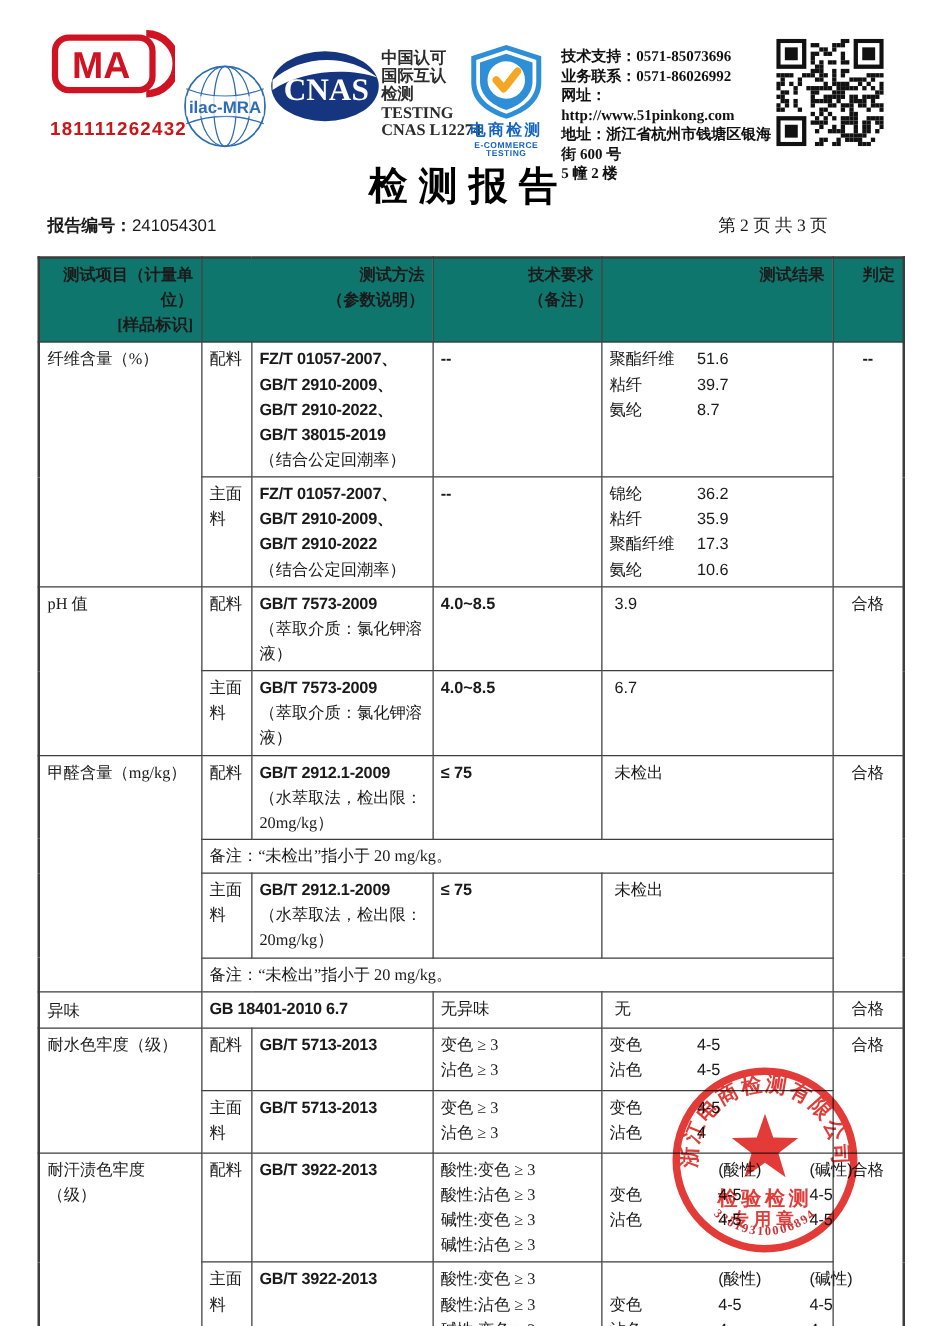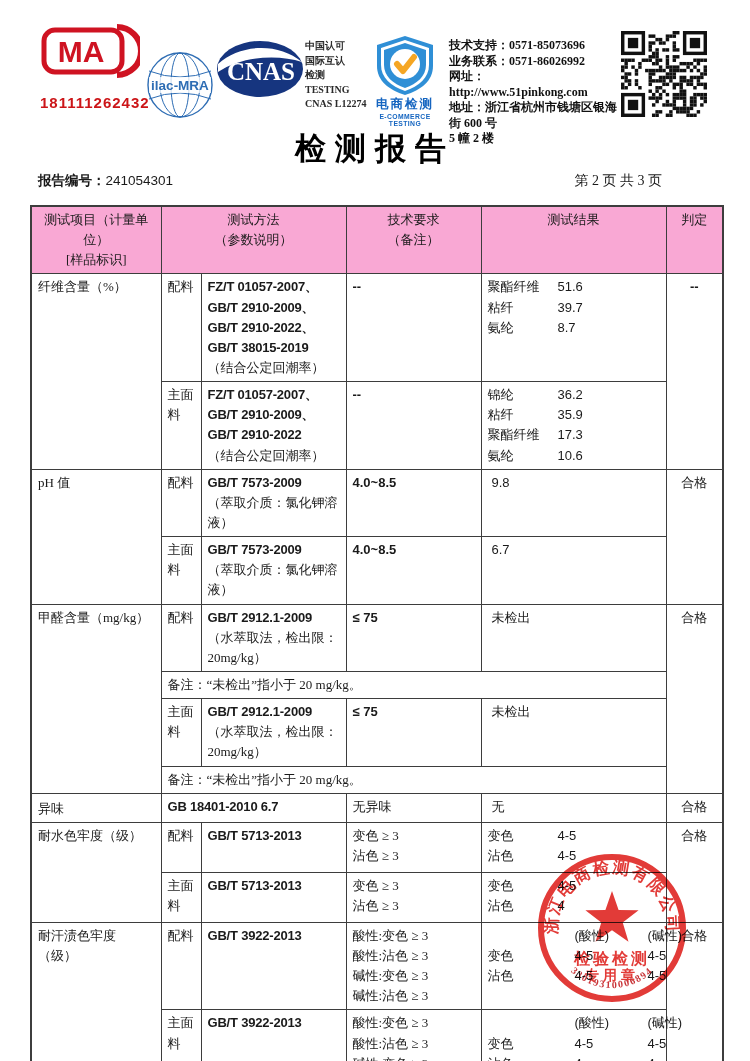--- a/index.html
+++ b/index.html
@@ -4,36 +4,36 @@
 <style>
   * { margin:0; padding:0; box-sizing:border-box; }
   html,body { background:#fff; }
   .page {
     position:relative; width:750px; height:1061px; background:#ffffff;
     font-family:"Liberation Serif", serif; color:#1a1a1a; overflow:hidden;
   }
   
   .abs { position:absolute; }
   .cma-num { color:#cc1518; font-family:"Liberation Sans",sans-serif; font-weight:bold; font-size:15px; letter-spacing:1px; margin-top:11px; text-align:center; }
-  .accred { font-size:10px; line-height:14.5px; color:#2b2b2b; font-weight:600; }
+  .accred { font-size:13px; line-height:14.5px; color:#2b2b2b; font-weight:600; }
   .shield-txt { color:#1565c0; font-weight:bold; font-size:12.5px; text-align:center; letter-spacing:2px; font-family:"Liberation Sans",sans-serif; }
   .shield-sub { color:#1565c0; font-size:6.8px; text-align:center; letter-spacing:0.4px; font-family:"Liberation Sans",sans-serif; font-weight:bold; }
   .contact { font-size:12px; line-height:15.5px; font-weight:600; color:#111; }
   
   .title { position:absolute; top:128px; left:0; width:100%; text-align:center;
     font-size:31px; font-weight:bold; letter-spacing:9px; color:#000; }
   .meta-left { position:absolute; top:172px; left:38px; font-size:13.5px; font-weight:bold; }
   .meta-left .no { font-family:"Liberation Sans",sans-serif; font-weight:normal; }
   .meta-right { position:absolute; top:172px; right:88px; font-size:14px; }
   
   table.rpt { position:absolute; top:205px; left:30px; width:692px;
     border-collapse:collapse; table-layout:fixed; font-size:13px; }
   table.rpt td { border:1px solid #3d3d3d; vertical-align:top; padding:3px 6px; line-height:1.55; }
   table.rpt { border:2px solid #3d3d3d; }
-  td.hd { background:#f9a8d4; text-align:center; vertical-align:middle; font-weight:normal; padding:2px; line-height:1.6; }
+  td.hd { background:#0f766e; text-align:right; vertical-align:middle; font-weight:bold; padding:2px; line-height:1.6; }
   td.item { padding-top:6px; }
   td.sample { padding:6px 3px 3px 5px; }
   td.verdict { text-align:center; padding-top:7px; }
   .std { font-family:"Liberation Sans",sans-serif; font-weight:bold; letter-spacing:-0.2px; }
   .sans { font-family:"Liberation Sans",sans-serif; }
   .techv { font-family:"Liberation Sans",sans-serif; font-weight:bold; }
   .rr { display:flex; }
   .rr .rl { width:70px; flex:none; }
   .rr .rv { font-family:"Liberation Sans",sans-serif; }
   .rr3 { display:flex; }
@@ -420,21 +420,21 @@
     </tr>
 
     <tr style="height:64px">
       <td class="item" rowspan="2">pH 值</td>
       <td class="sample">配料</td>
       <td>
         <div class="std">GB/T 7573-2009</div>
         <div>（萃取介质：氯化钾溶液）</div>
       </td>
       <td><span class="techv">4.0~8.5</span></td>
-      <td><span class="sans" style="padding-left:4px">9.8</span></td>
+      <td><span class="sans" style="padding-left:4px">3.9</span></td>
       <td class="verdict" rowspan="2">合格</td>
     </tr>
     <tr style="height:62px">
       <td class="sample">主面料</td>
       <td>
         <div class="std">GB/T 7573-2009</div>
         <div>（萃取介质：氯化钾溶液）</div>
       </td>
       <td><span class="techv">4.0~8.5</span></td>
       <td><span class="sans" style="padding-left:4px">6.7</span></td>

